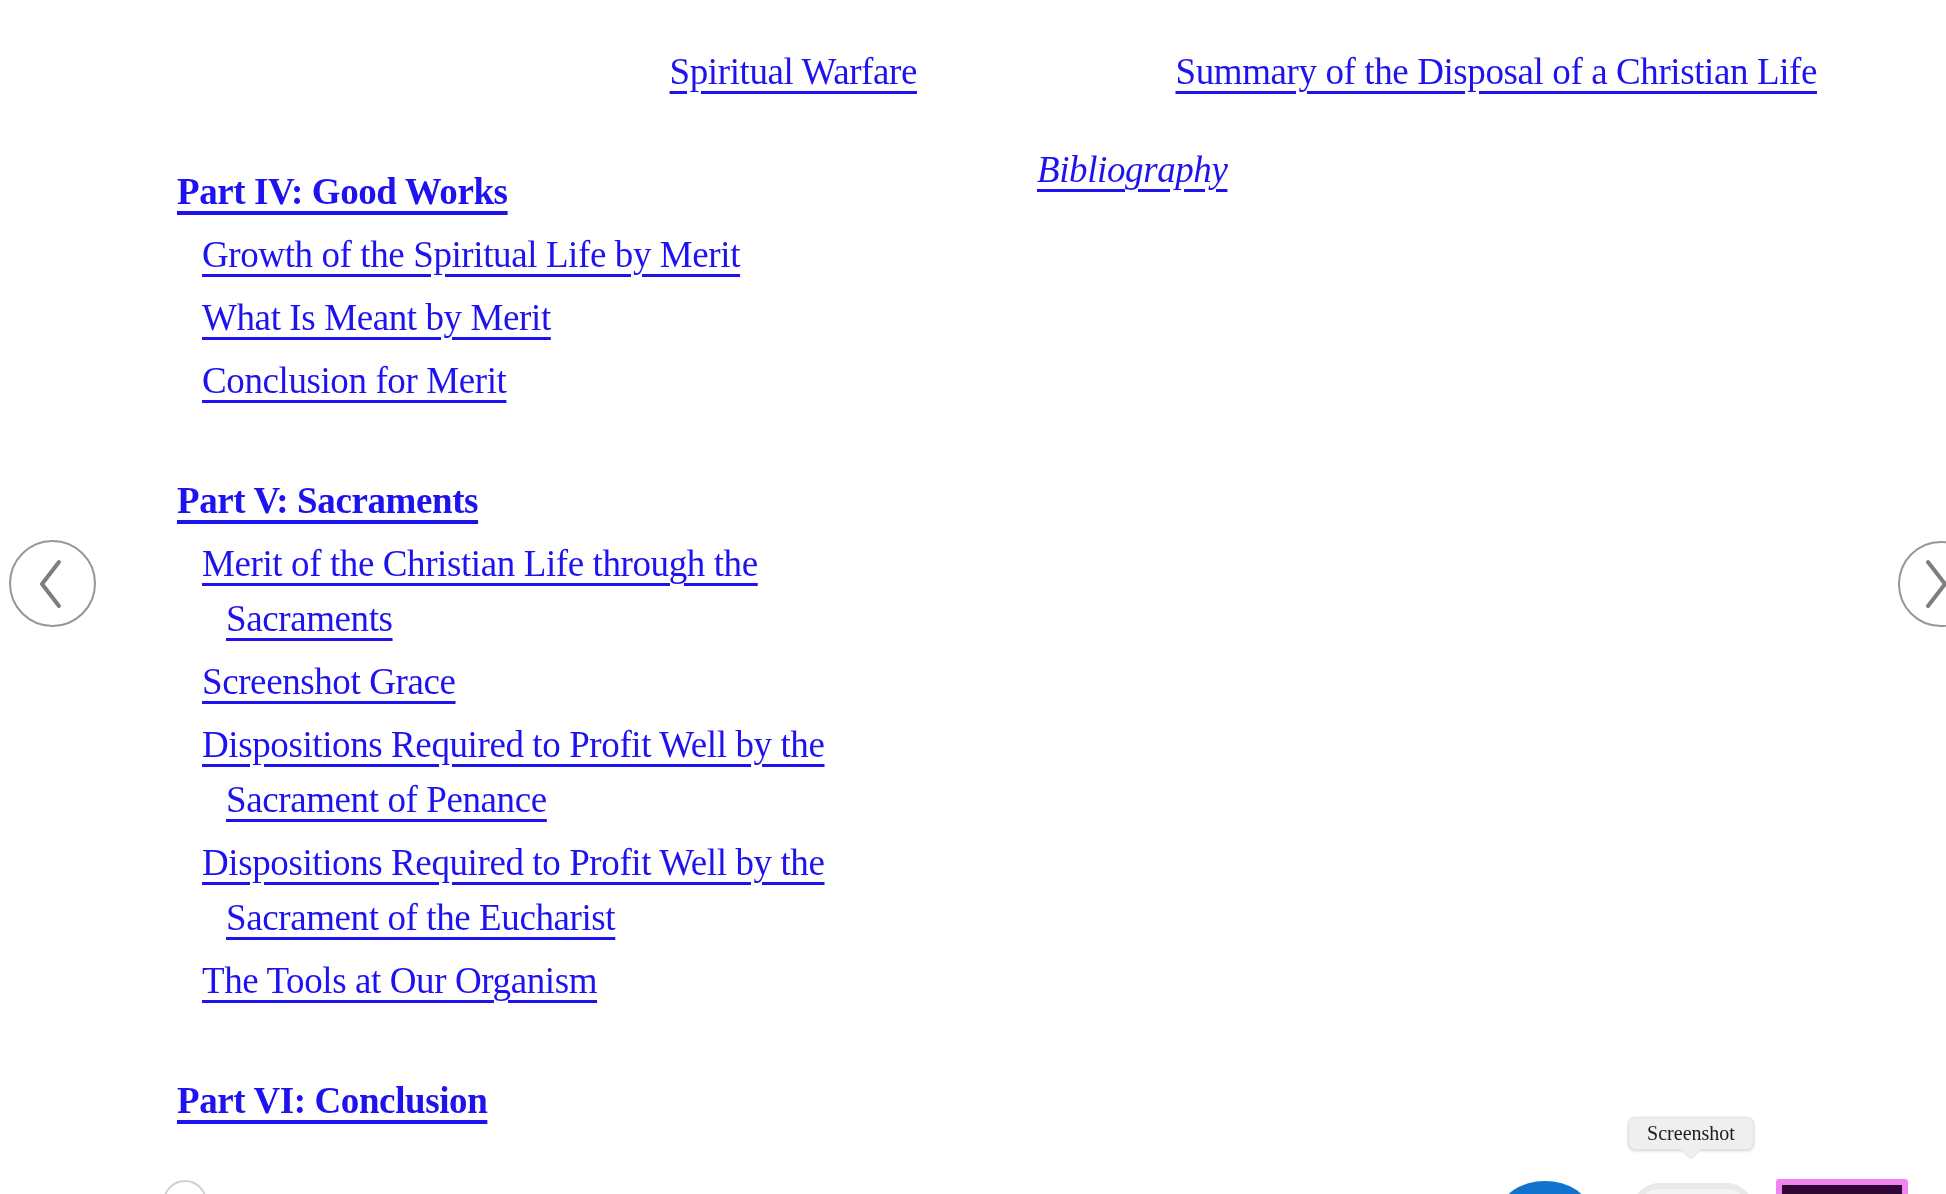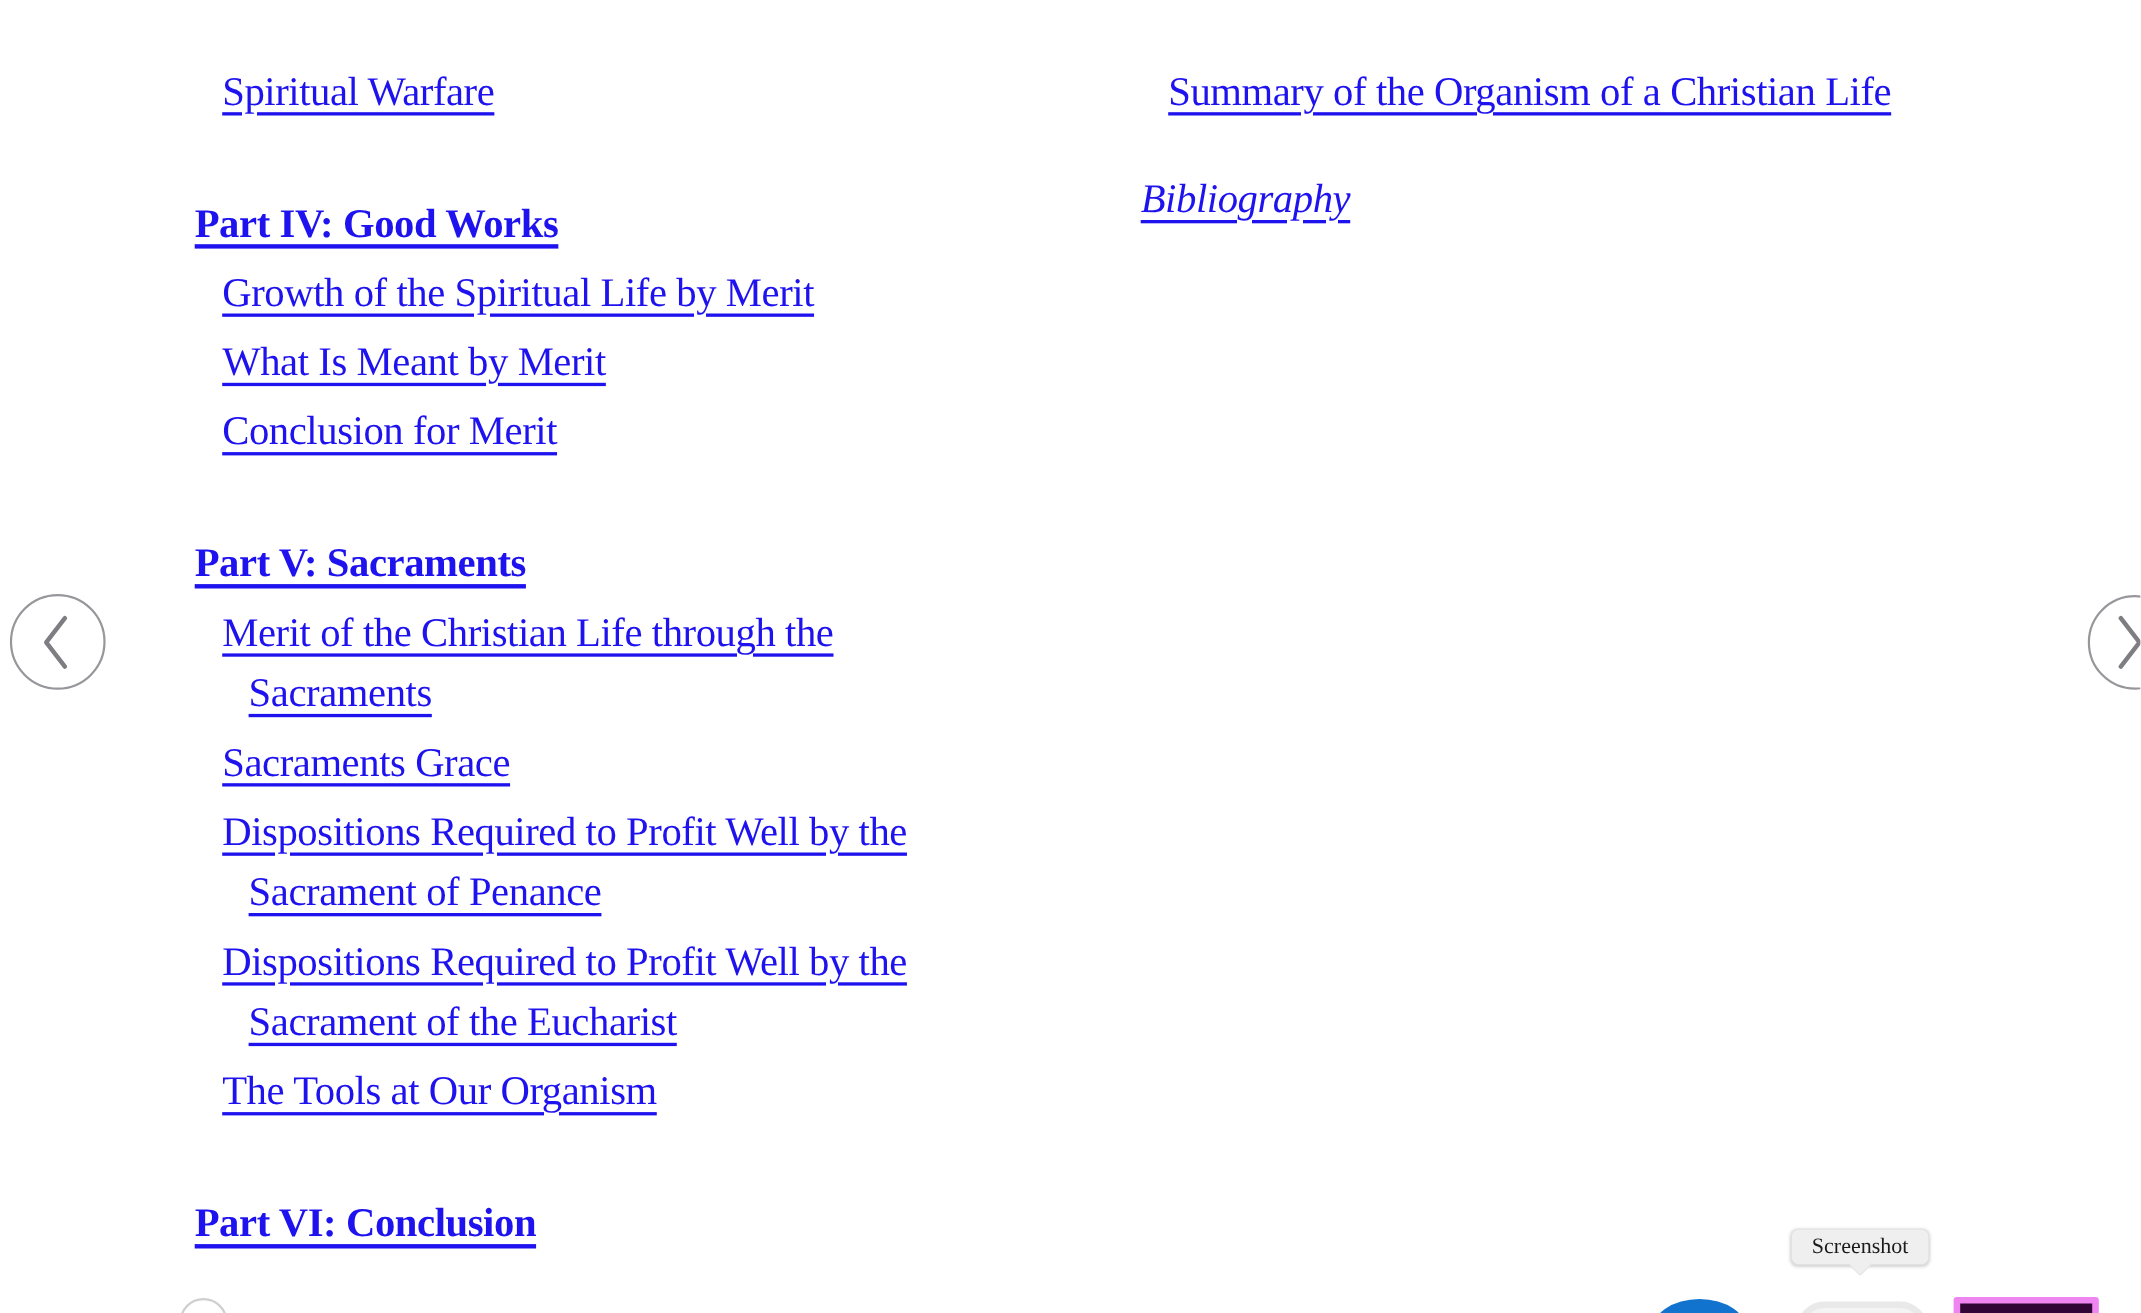--- a/index.html
+++ b/index.html
@@ -20,21 +20,21 @@
   .toc-link {
     display: block;
     margin-top: 8px;
     color: var(--link, #1e12ee);
     font-size: 37px;
     line-height: 55px;
     letter-spacing: -0.4px;
     text-decoration: none;
     cursor: pointer;
   }
-  .toc-col .toc-link:first-child { margin-top: 12px; }
+  .toc-col .toc-link:first-child { margin-top: 0; text-align: right; }
   .toc-link.part    { font-weight: 700; margin-top: 65px; }
   .toc-link.item    { padding-left: 25px; }
   .toc-link.section { font-style: italic; margin-top: 43px; }
   .toc-link .line {
     display: block;
     white-space: nowrap;
     text-decoration: underline;
     text-decoration-thickness: 2.5px;
     text-underline-offset: 7px;
   }
@@ -129,41 +129,41 @@
         <span class="line">Conclusion for Merit</span>
       </a>
       <a class="toc-link part">
         <span class="line">Part V: Sacraments</span>
       </a>
       <a class="toc-link item">
         <span class="line">Merit of the Christian Life through the</span>
         <span class="line cont">Sacraments</span>
       </a>
       <a class="toc-link item">
-        <span class="line">Sacraments Grace</span>
+        <span class="line">Screenshot Grace</span>
       </a>
       <a class="toc-link item">
         <span class="line">Dispositions Required to Profit Well by the</span>
         <span class="line cont">Sacrament of Penance</span>
       </a>
       <a class="toc-link item">
         <span class="line">Dispositions Required to Profit Well by the</span>
         <span class="line cont">Sacrament of the Eucharist</span>
       </a>
       <a class="toc-link item">
         <span class="line">The Tools at Our Organism</span>
       </a>
       <a class="toc-link part">
         <span class="line">Part VI: Conclusion</span>
       </a>
     </nav>
 
   <nav class="toc-col toc-col-right">
       <a class="toc-link item">
-        <span class="line">Summary of the Organism of a Christian Life</span>
+        <span class="line">Summary of the Disposal of a Christian Life</span>
       </a>
       <a class="toc-link section">
         <span class="line">Bibliography</span>
       </a>
     </nav>
 
   <button class="nav-btn nav-prev">
     <span>
       <svg width="83" height="83" viewBox="0 0 83 83">
         <polyline points="48,20 31,42 48,64" fill="none" stroke="#7d7d82" stroke-width="4" stroke-linecap="round" stroke-linejoin="round"></polyline>

